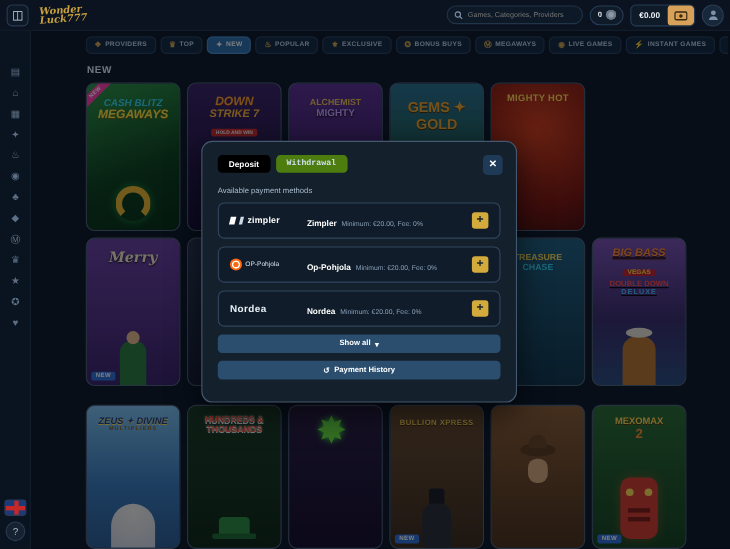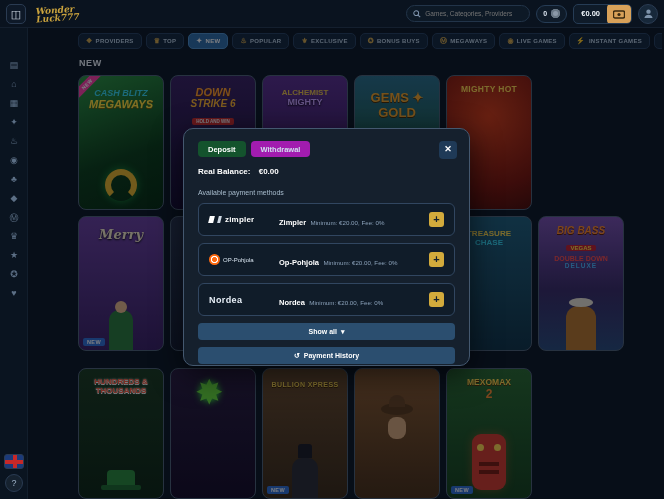--- a/index.html
+++ b/index.html
@@ -122,21 +122,21 @@
     border-radius:50%; background:#e8b88a; }
 
   .t-hidden1 { background:linear-gradient(180deg,#2a3550,#141c30); }
   .t-hidden2 { background:linear-gradient(180deg,#1c2a3e,#101a28); }
   .t-hidden3 { background:linear-gradient(180deg,#202c3c,#121a26); }
 
   .t-treasure { background:linear-gradient(180deg,#1f5e7a,#0f3346); padding-top:12px; }
   .t-treasure .tl1 { color:#ffd94e; font-size:8px; }
   .t-treasure .tl2 { color:#35d6f0; font-size:8px; }
 
-  .t-bigbass { background:linear-gradient(180deg,#7a4fae,#3a2a66 55%,#2a4a7a); padding-top:8px; }
+  .t-bigbass { background:linear-gradient(180deg,#7a4fae,#3a2a66 55%,#2a4a7a); padding-top:8px;text-decoration:underline; }
   .t-bigbass .tl1 { color:#ff8a2e; font-size:10px; font-style:italic; text-shadow:0 1px 0 #5a1a00; }
   .t-bigbass .tl2 { display:inline-block; background:#c41f2e; color:#ffe23e; font-size:6px;
     padding:0 4px; border-radius:2px; margin-top:1px; }
   .t-bigbass .tl3 { color:#ff4a4a; font-size:7px; margin-top:1px; }
   .t-bigbass .tl4 { color:#4ab8ff; font-size:6.5px; letter-spacing:1px; }
   .fisher { position:absolute; bottom:0; left:50%; margin-left:-15px; width:30px; height:44px;
     background:#b8762a; border-radius:12px 12px 0 0; }
   .fisher::before { content:""; position:absolute; top:-8px; left:3px; width:24px; height:9px;
     border-radius:50%; background:#e8e2d4; }
 
@@ -187,22 +187,22 @@
   .overlay { position:absolute; left:28px; top:28px; right:0; bottom:0;
     background:rgba(3,8,15,.52); z-index:5; }
 
   
   .modal { position:absolute; left:183px; top:128px; width:287px; height:238px;
     background:#15202d; border:1px solid #44586f; border-radius:10px; z-index:10;
     padding:12px 14px; box-shadow:0 8px 30px rgba(0,0,0,.6); }
   .m-tabs { display:flex; gap:5px; }
   .m-tab { height:16px; padding:0 10px; border-radius:4px; font-size:7.5px; font-weight:bold;
     display:flex; align-items:center; cursor:pointer; }
-  .m-tab.active { background:#14532d; color:#fff;text-align:right; }
-  .m-tab.inactive { background:#a21caf; color:#cfe0ee; }
+  .m-tab.active { background:#000000; color:#fff;text-align:right; }
+  .m-tab.inactive { background:#4d7c0f; color:#cfe0ee;font-family:Liberation Mono, monospace; }
   .m-close { position:absolute; right:12px; top:12px; width:18px; height:18px;
     background:#1f3a57; border-radius:4px; color:#fff; font-size:9px; font-weight:bold;
     line-height:17px; text-align:center; cursor:pointer; }
   .m-balance { margin-top:10px; color:#fff; font-size:8px; font-weight:bold; }
   .m-balance .val { margin-left:6px; }
   .m-methods-label { margin-top:13px; color:#a8bccd; font-size:7px; }
   .m-row { margin-top:7px; height:33px; background:#101c29; border:1px solid #314660;
     border-radius:6px; display:flex; align-items:center; padding:0 10px; cursor:pointer; }
   .m-logo { width:62px; display:flex; align-items:center; gap:3px; }
   .zim-mark { display:inline-block; width:5px; height:7px; background:#fff;
@@ -327,21 +327,21 @@
 
   <div class="games-row row1">
     <div class="tile t-cashblitz">
       <span class="ribbon">NEW</span>
       <span class="tl1">CASH BLITZ</span>
       <span class="tl2">MEGAWAYS</span>
       <span class="horseshoe"></span>
     </div>
     <div class="tile t-coinstrike">
       <span class="tl1">DOWN</span>
-      <span class="tl2">STRIKE 6</span>
+      <span class="tl2">STRIKE 7</span>
       <span class="tl3">HOLD AND WIN</span>
     </div>
     <div class="tile t-alchemist">
       <span class="tl1">ALCHEMIST</span>
       <span class="tl2">MIGHTY</span>
     </div>
     <div class="tile t-gemsgold">
       <span class="tl1">GEMS ✦ GOLD</span>
       <span class="mountain"></span>
     </div>
@@ -366,20 +366,25 @@
     <div class="tile t-bigbass">
       <span class="tl1">BIG BASS</span>
       <span class="tl2">VEGAS</span>
       <span class="tl3">DOUBLE DOWN</span>
       <span class="tl4">DELUXE</span>
       <span class="fisher"></span>
     </div>
   </div>
 
   <div class="games-row row3">
+    <div class="tile t-zeus">
+      <span class="tl1">ZEUS ✦ DIVINE</span>
+      <span class="tl2">MULTIPLIERS</span>
+      <span class="beard"></span>
+    </div>
     <div class="tile t-hundreds">
       <span class="tl1">HUNDREDS &amp;</span>
       <span class="tl2">THOUSANDS</span>
       <span class="hat"></span>
     </div>
     <div class="tile t-zombie">
       <span class="burst">✸</span>
     </div>
     <div class="tile t-bullion">
       <span class="tl1">BULLION XPRESS</span>
@@ -400,24 +405,20 @@
 
   <div class="overlay"></div>
 
   <div class="modal">
     <div class="m-tabs">
       <span class="m-tab active">Deposit</span>
       <span class="m-tab inactive">Withdrawal</span>
     </div>
     <span class="m-close">✕</span>
 
-    <div class="m-balance">
-      <span>Real Balance:</span>
-      <span class="val">€0.00</span>
-    </div>
 
     <div class="m-methods-label">Available payment methods</div>
 
     <div class="m-row">
       <span class="m-logo">
         <span class="zim-mark"></span>
         <span class="zim-mark m2"></span>
         <span class="zim-word">zimpler</span>
       </span>
       <span class="m-info">

